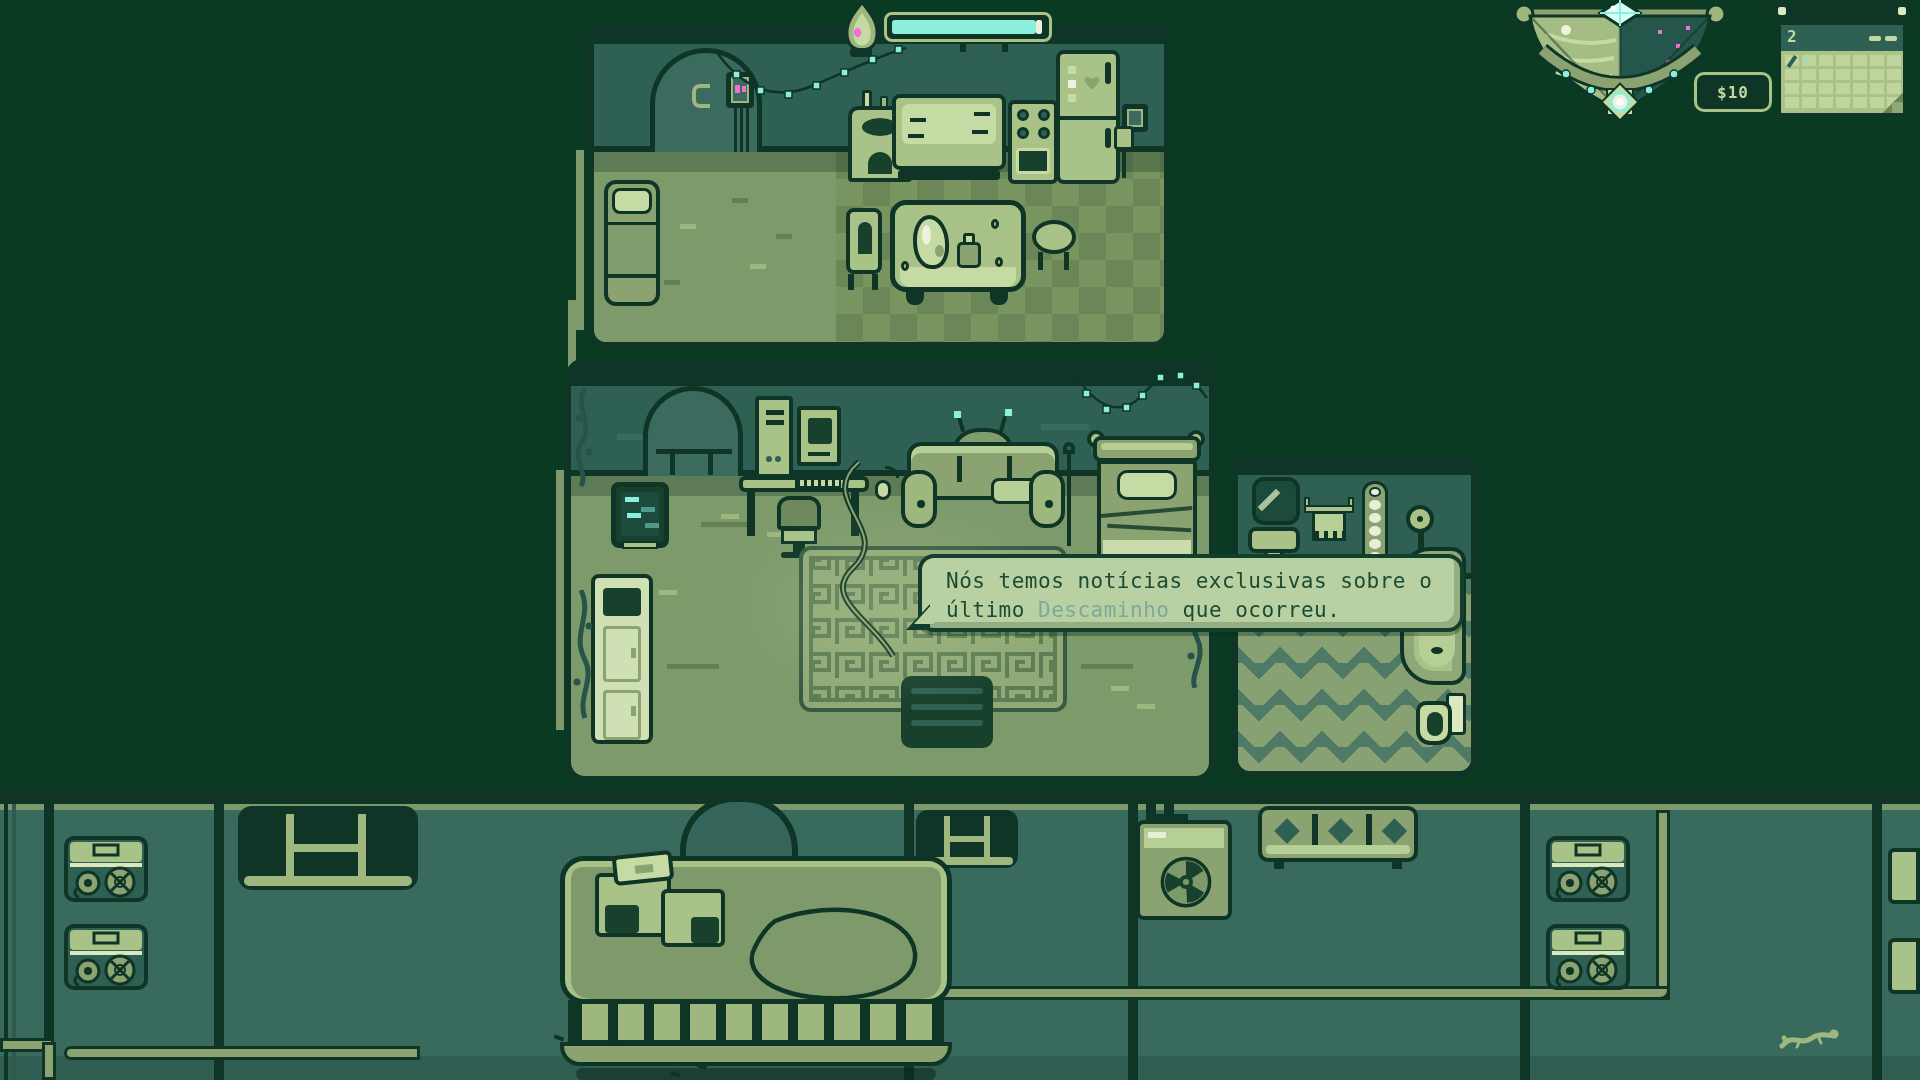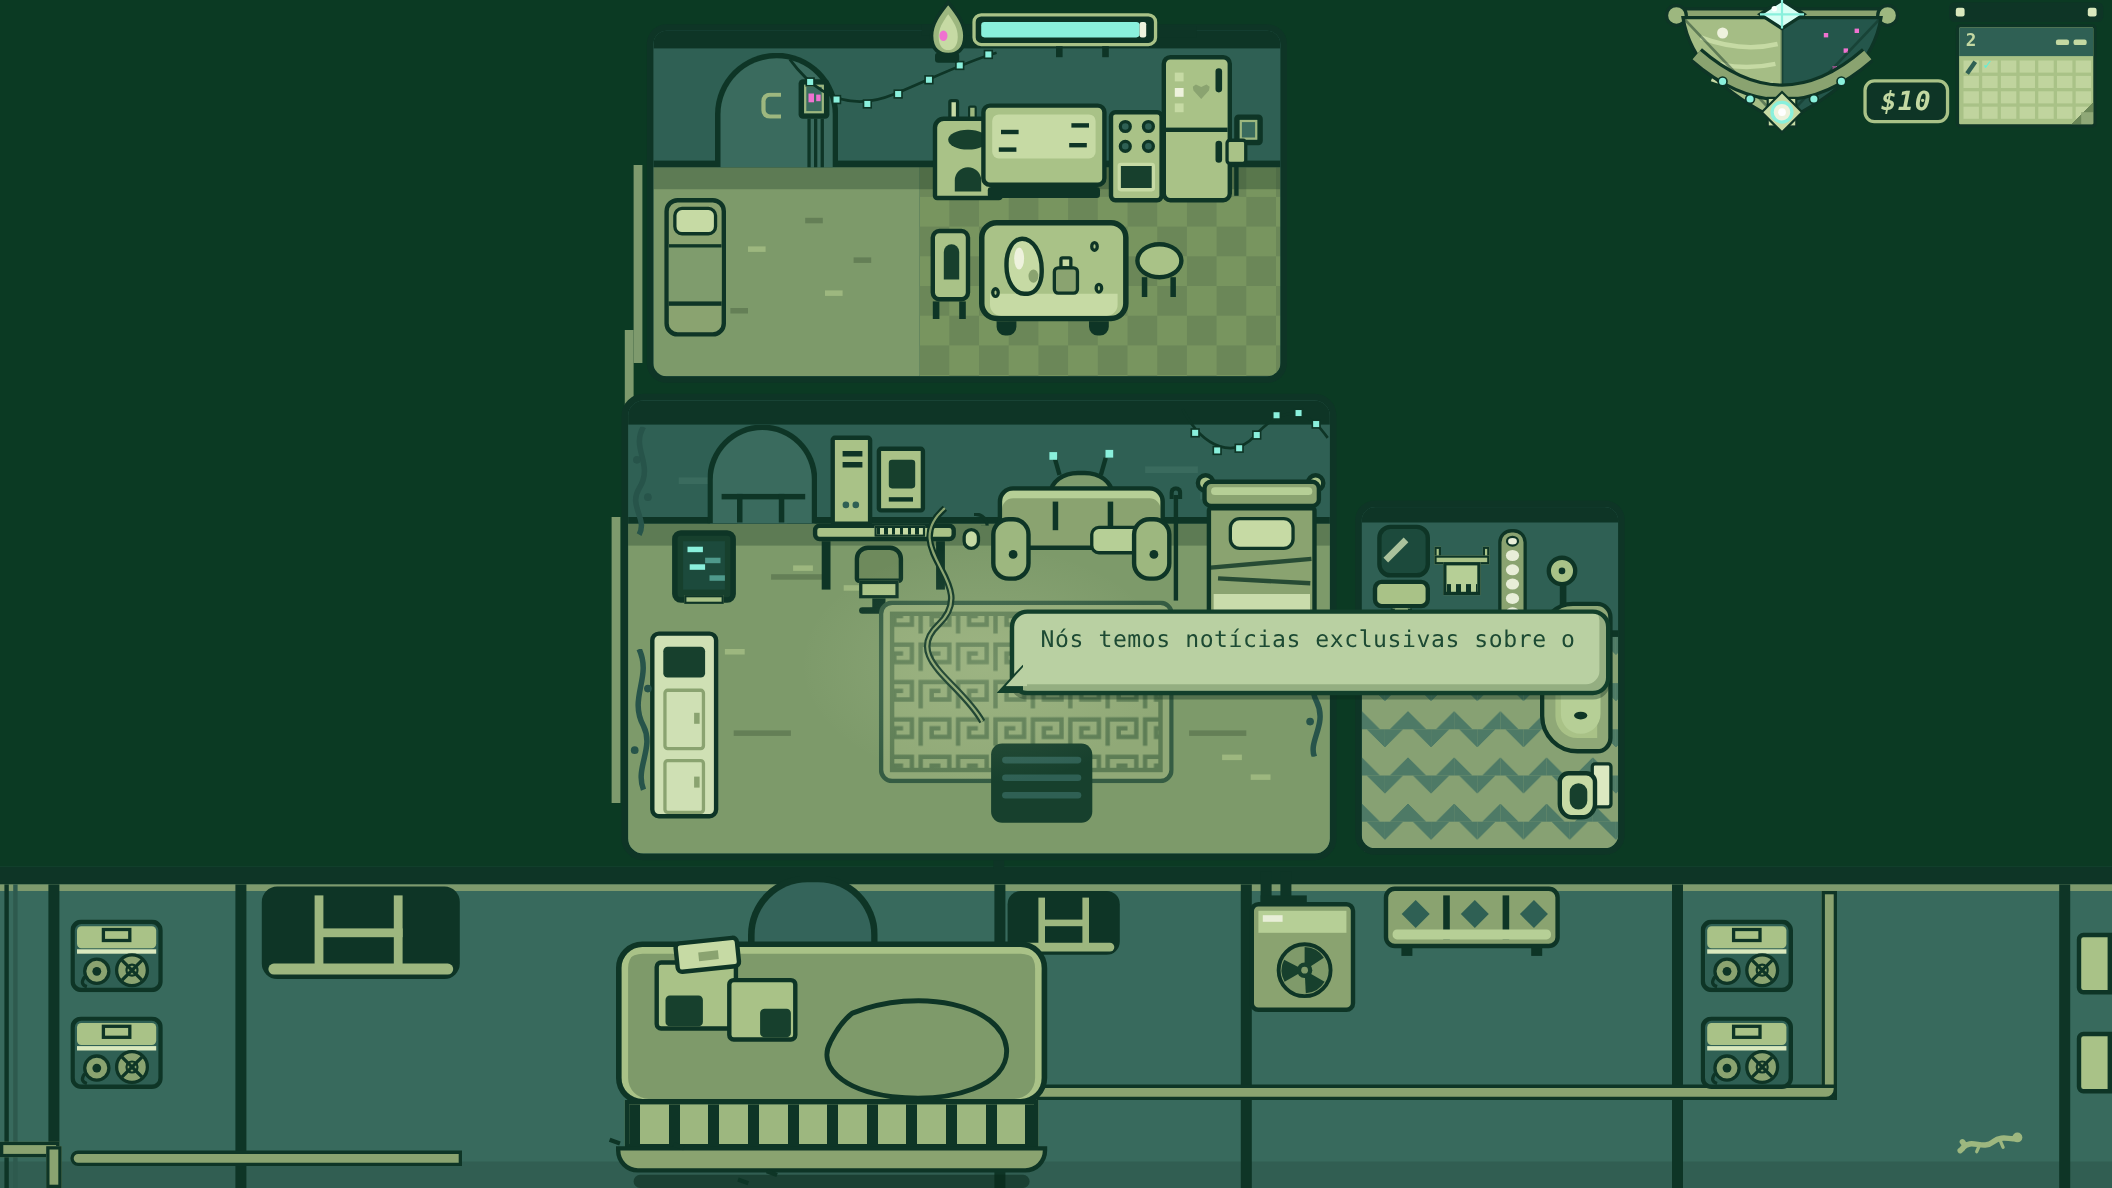--- a/index.html
+++ b/index.html
@@ -525,21 +525,21 @@
     </g>
     <g>
       <rect x="99" y="89" width="26" height="26" fill="#c6daa4" stroke="#0e3526" stroke-width="2"></rect>
       <rect x="99" y="89" width="26" height="26" fill="#c6daa4" stroke="#0e3526" stroke-width="2" transform="rotate(45 112 102)"></rect>
       <circle cx="112" cy="102" r="9" fill="#eef2dd" stroke="#8af0dc" stroke-width="3"></circle>
       <circle cx="112" cy="102" r="3.5" fill="#ffffff"></circle>
     </g>
   </svg>
 
   <div class="st" style="left:1694px;top:72px;width:78px;height:40px;background:var(--ink);border:3px solid #a9c287;border-radius:10px;display:flex;align-items:center;justify-content:center;z-index:21;">
-    <span class="hudtxt" style="font-size:24px;letter-spacing:1px;font-style:italic;">$10</span>
+    <span class="hudtxt" style="font-size:16px;letter-spacing:1px;">$10</span>
   </div>
 
   <div class="st" style="left:1772px;top:2px;width:140px;height:118px;z-index:20;">
     <div class="st" style="left:0;top:0;width:140px;height:18px;background:var(--ink);border-radius:5px;">
       <div class="st" style="left:6px;top:5px;width:8px;height:8px;background:#d9e8bd;border-radius:2px;"></div>
       <div class="st" style="left:126px;top:5px;width:8px;height:8px;background:#d9e8bd;border-radius:2px;"></div>
     </div>
     <div class="st" style="left:6px;top:20px;width:128px;height:94px;background:#a9c287;border:3px solid var(--ink);border-radius:4px;overflow:hidden;">
       <div class="st" style="left:0;top:0;width:122px;height:26px;background:var(--wall);">
         <span class="hudtxt st" style="left:6px;top:2px;font-size:16px;">2</span>
@@ -551,15 +551,16 @@
       <div class="st" style="right:0;bottom:0;width:20px;height:20px;background:linear-gradient(135deg,transparent 50%,#6b8758 50%);">
         <div class="st" style="right:0;bottom:0;width:11px;height:11px;background:#8fa877;"></div>
       </div>
     </div>
   </div>
 
   <div class="st" style="left:918px;top:554px;width:546px;height:78px;background:var(--dlg);border:4px solid var(--dlg-border);border-radius:16px;box-shadow:inset -6px -6px 0 var(--dlg-shade),0 4px 0 rgba(10,40,25,.35);padding:9px 24px;z-index:30;">
     <div class="st" style="left:-16px;top:46px;width:24px;height:26px;background:var(--dlg-border);clip-path:polygon(0 100%,100% 0,100% 100%);"></div>
     <div class="st" style="left:-8px;top:44px;width:20px;height:22px;background:var(--dlg);clip-path:polygon(0 100%,100% 0,100% 100%);"></div>
     <div class="dlg-text">Nós temos notícias exclusivas sobre o</div>
+    <div class="dlg-text"><span>último </span><span class="kw">Descaminho</span><span> que ocorreu.</span></div>
   </div>
 
 </div>
 
 </body></html>

